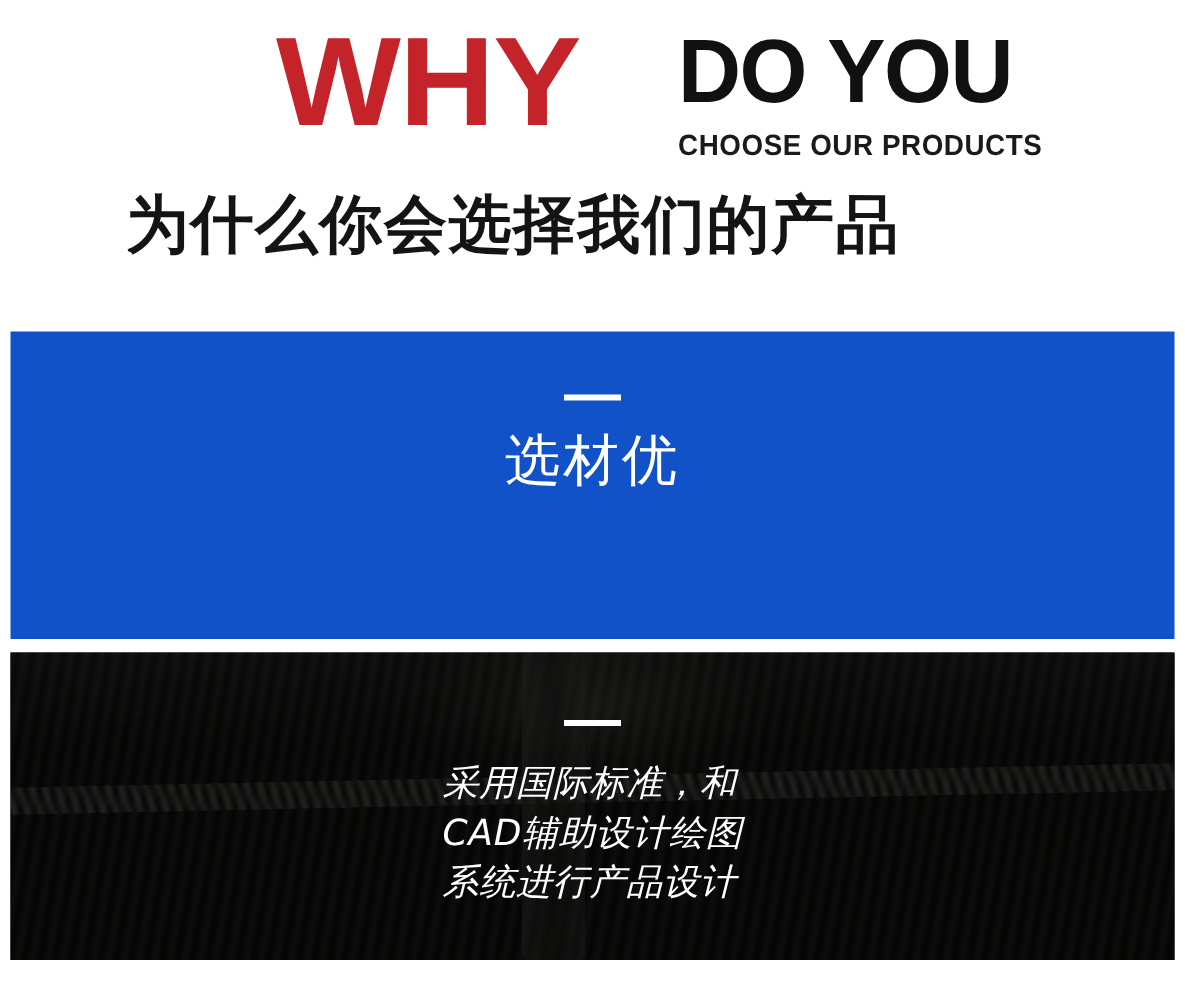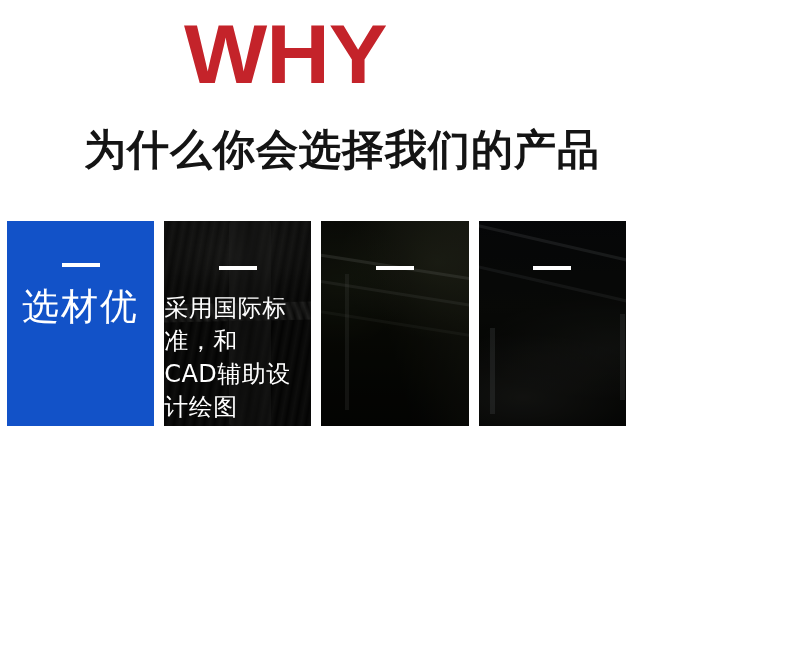--- a/index.html
+++ b/index.html
@@ -92,21 +92,21 @@
   }
 
   
   .grid {
     position: absolute;
     left: 7px;
     top: 221px;
     width: 776px;
     height: 419px;
     display: grid;
-    grid-template-columns: 1fr 1fr 1fr 1fr 1fr;
+    grid-template-columns: 1fr;
     grid-template-rows: 205px 205px;
     gap: 9px 10px;
   }
   .cell {
     position: relative;
     overflow: hidden;
     display: flex;
     flex-direction: column;
     align-items: center;
     justify-content: flex-start;
@@ -242,31 +242,36 @@
     font-size: 37px;
     line-height: 44px;
     letter-spacing: 2px;
     text-align: center;
   }
   .text-std {
     margin-top: 22px;
     font-size: 24px;
     line-height: 33px;
     letter-spacing: 0.5px;
+    font-style: italic;
   }
   .cell-1 .dash { margin-top: 42px; }
 </style>
 </head>
 <body>
 
 <div class="header">
 
   <div class="title-row">
     <div class="title-inner">
       <div class="word-why">WHY</div>
+      <div class="right-stack">
+        <div class="word-doyou">DO YOU</div>
+        <div class="word-choose">CHOOSE OUR PRODUCTS</div>
+      </div>
     </div>
   </div>
 
   <div class="cn-title">为什么你会选择我们的产品</div>
 </div>
 
 <div class="grid">
 
   <div class="cell cell-blue cell-1">
     <div class="dash"></div>

